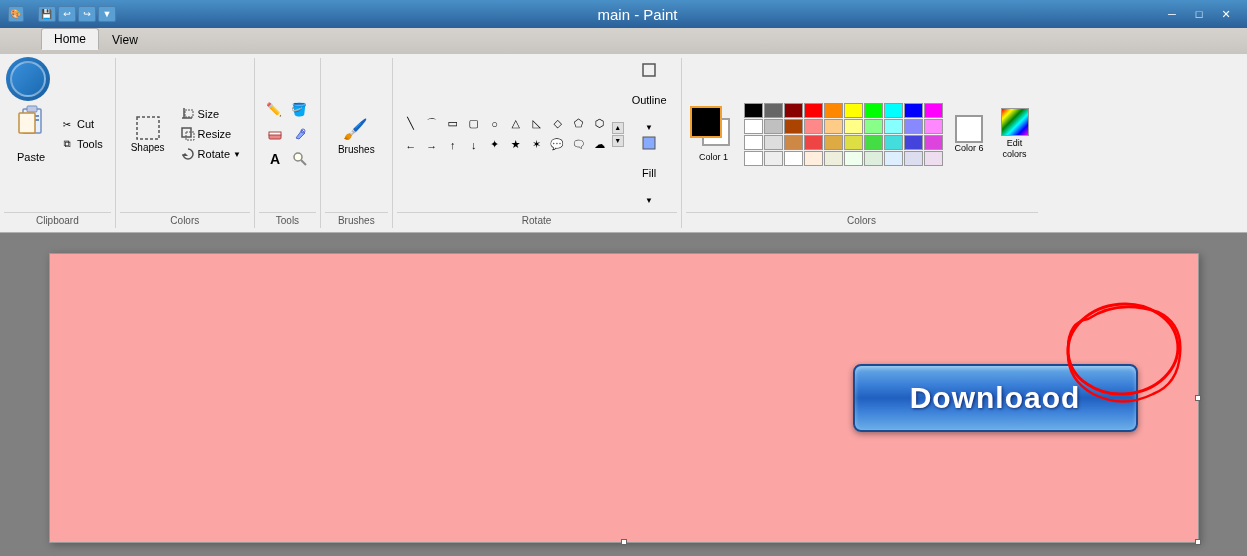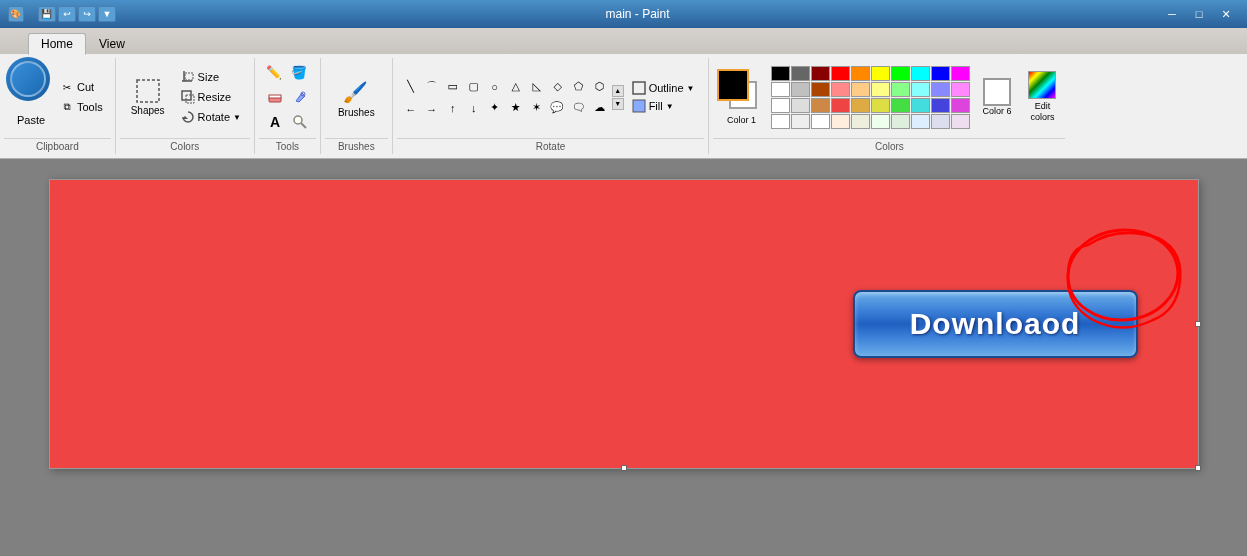--- a/index.html
+++ b/index.html
@@ -40,40 +40,39 @@
       display: flex; gap: 2px; margin-left: 4px;
     }
     .qs-btn {
       width: 18px; height: 16px;
       background: #5a9fd4;
       border: 1px solid #4a80b0;
       border-radius: 2px;
       font-size: 9px; color: white;
       display: flex; align-items: center; justify-content: center;
     }
-    .title-text { flex: 1; text-align: center; font-size: 12px; }
+    .title-text { flex: 1; text-align: center; font-size: 15px; }
     .window-controls { display: flex; gap: 1px; }
     .win-btn {
       width: 26px; height: 18px;
       display: flex; align-items: center; justify-content: center;
       font-size: 11px; color: white;
       border-radius: 2px;
     }
 
     
     .ribbon {
       background: #f0f0f0;
       border-bottom: 1px solid #b0b0b0;
     }
     .ribbon-tabs {
       display: flex;
       background: linear-gradient(to bottom, #d6d3ce, #c8c5c0);
-      padding-left: 28px;
+      padding-left: 41px;
       height: 26px;
-      align-items: flex-end;
     }
     .ribbon-tab {
       padding: 4px 12px;
       font-size: 12px;
       cursor: pointer;
       border: 1px solid transparent;
       border-bottom: none;
       border-radius: 3px 3px 0 0;
       height: 22px;
       display: flex; align-items: center;
@@ -227,22 +226,22 @@
     .scroll-arrow {
       width: 12px; height: 12px;
       background: #e0e0e0; border: 1px solid #b0b0b0;
       display: flex; align-items: center; justify-content: center;
       font-size: 7px; cursor: pointer;
     }
     .shapes-right {
       display: flex; flex-direction: column; gap: 2px; padding: 2px 4px;
     }
     .shape-option {
-      display: flex; align-items: center; gap: 3px;
-      cursor: pointer; padding: 1px 2px;
+      display: flex; align-items: center; gap: 17px;
+      cursor: pointer; padding: 1px 2px; flex-direction: column;
     }
     .dropdown-arrow { font-size: 8px; }
 
     
     .size-btn {
       display: flex; flex-direction: column; align-items: center;
       padding: 4px; cursor: pointer;
       border: 1px solid transparent;
     }
     .size-lines {
@@ -309,21 +308,21 @@
       position: relative;
     }
     .canvas-container {
       position: relative;
       background: white;
       box-shadow: 2px 2px 8px rgba(0,0,0,0.3);
     }
     .canvas-inner {
       width: 1150px;
       height: 290px;
-      background: #ef4444;
+      background: #fca5a5;
       position: relative;
       border: 1px solid #999;
       text-decoration: underline;
     }
 
     
     .download-btn-img {
       position: absolute;
       right: 60px;
       top: 50%;

